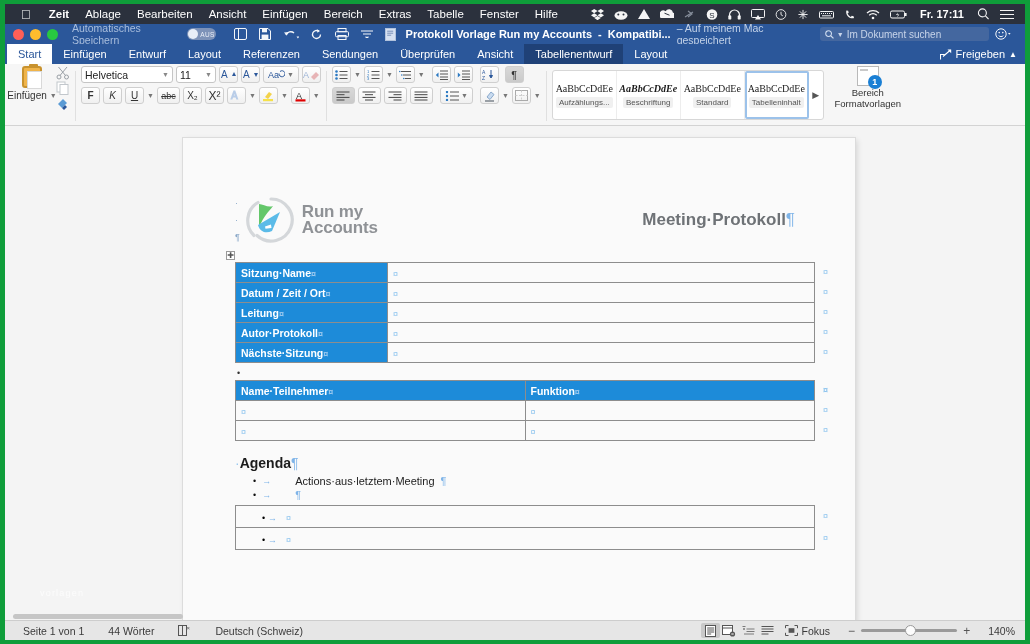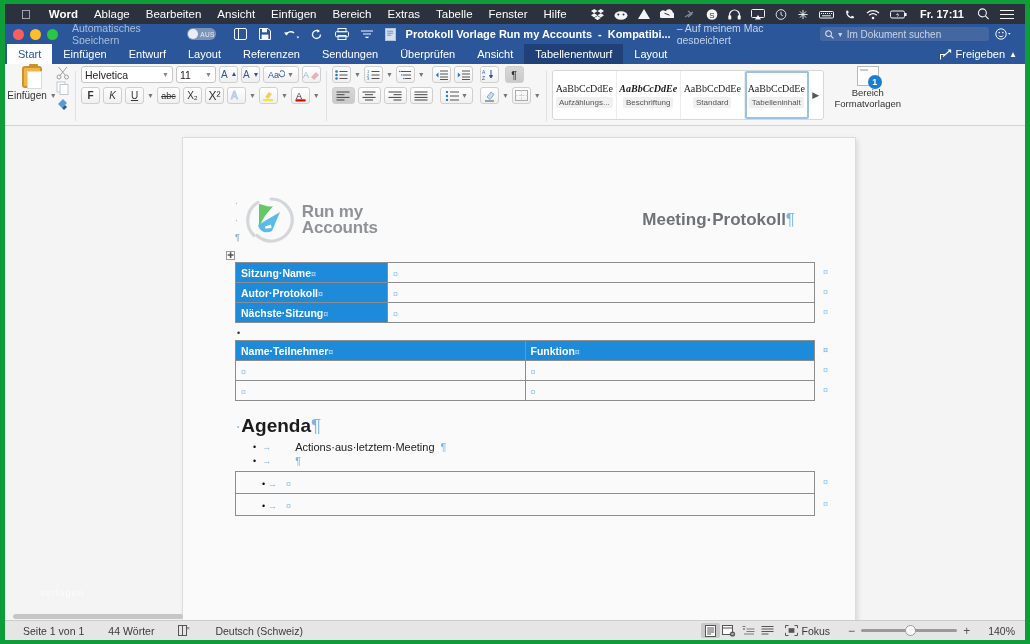--- a/index.html
+++ b/index.html
@@ -132,21 +132,21 @@
   .plus{ position:absolute; left:-9px; top:-11px; width:9px;height:9px;border:1px solid #9a9a9a;background:#fff;font-size:8px;line-height:7px;text-align:center;color:#555;}
   table.doc{ border-collapse:collapse; width:100%; table-layout:fixed;}
   table.doc td{ border:1px solid #8d8d8d; height:20px; padding:0 5px; font-size:10.5px; background:#fafafa; vertical-align:middle;}
   table.doc td.hd{ background:#1d8bd9; color:#fff; font-weight:bold; width:152px; white-space:nowrap;}
   table.doc td.hd2{ background:#1d8bd9; color:#fff; font-weight:bold;}
   .fmark{ color:#9bc9ef; font-size:9px; }
   .cellmark{ color:#8ec4ee; font-size:9px;}
   .endmark{ position:absolute; color:#8ec4ee; font-size:9px; right:-14px;}
   .rowend{ position:relative;}
   .bullet{ font-size:9px; color:#333; margin:5px 0 2px 2px;}
-  .h2{ font-weight:bold; font-size:19px; color:#1c1c1c; margin:14px 0 4px 0;}
+  .h2{ font-weight:bold; font-size:14px; color:#1c1c1c; margin:14px 0 4px 0;}
   .h2 .dot{ color:#9bc9ef; font-weight:normal;}
   .li{ display:flex; align-items:center; gap:6px; font-size:11px; color:#222; margin:2px 0 2px 18px;}
   .li .bu{ color:#111; font-size:9px;}
   .li .ar{ color:#7fb4e8; font-size:9px;}
   .li .tx{ margin-left:18px;}
   
   .statusbar{
     flex:0 0 20px; background:#e6e6e6; border-top:1px solid #cdcdcd;
     display:flex; align-items:center; font-size:10.5px; color:#3a3a3a; padding:0 6px;
   }
@@ -161,21 +161,21 @@
   .hscroll .thumb{ position:absolute; left:8px; top:2px; width:170px; height:5px; background:#c6c6c6; border-radius:3px;}
   svg{ display:block; }
 </style>
 </head>
 <body>
 
 <div id="app">
 
   <div class="macbar">
     <span class="apple"></span>
-    <span class="mi bold">Word</span>
+    <span class="mi bold">Zeit</span>
     <span class="mi">Ablage</span>
     <span class="mi">Bearbeiten</span>
     <span class="mi">Ansicht</span>
     <span class="mi">Einfügen</span>
     <span class="mi">Bereich</span>
     <span class="mi">Extras</span>
     <span class="mi">Tabelle</span>
     <span class="mi">Fenster</span>
     <span class="mi">Hilfe</span>
     <span class="spacer"></span>
@@ -700,20 +700,28 @@
 
         <div class="tblwrap">
           <span class="plus">✚</span>
           <table class="doc">
             <tbody>
                 <tr>
               <td class="hd"><span>Sitzung·Name</span><span class="fmark">¤</span></td>
               <td class="rowend"><span class="cellmark">¤</span><span class="endmark">¤</span></td>
             </tr>
             <tr>
+              <td class="hd"><span>Datum / Zeit / Ort</span><span class="fmark">¤</span></td>
+              <td class="rowend"><span class="cellmark">¤</span><span class="endmark">¤</span></td>
+            </tr>
+            <tr>
+              <td class="hd"><span>Leitung</span><span class="fmark">¤</span></td>
+              <td class="rowend"><span class="cellmark">¤</span><span class="endmark">¤</span></td>
+            </tr>
+            <tr>
               <td class="hd"><span>Autor·Protokoll</span><span class="fmark">¤</span></td>
               <td class="rowend"><span class="cellmark">¤</span><span class="endmark">¤</span></td>
             </tr>
             <tr>
               <td class="hd"><span>Nächste·Sitzung</span><span class="fmark">¤</span></td>
               <td class="rowend"><span class="cellmark">¤</span><span class="endmark">¤</span></td>
             </tr>
           </tbody>
             </table>
         </div>

